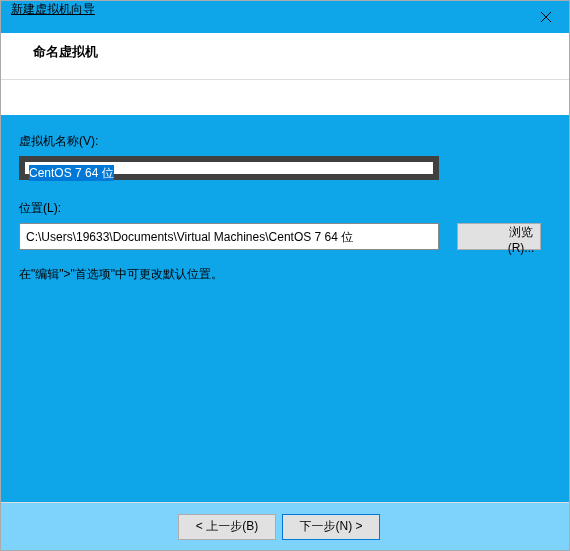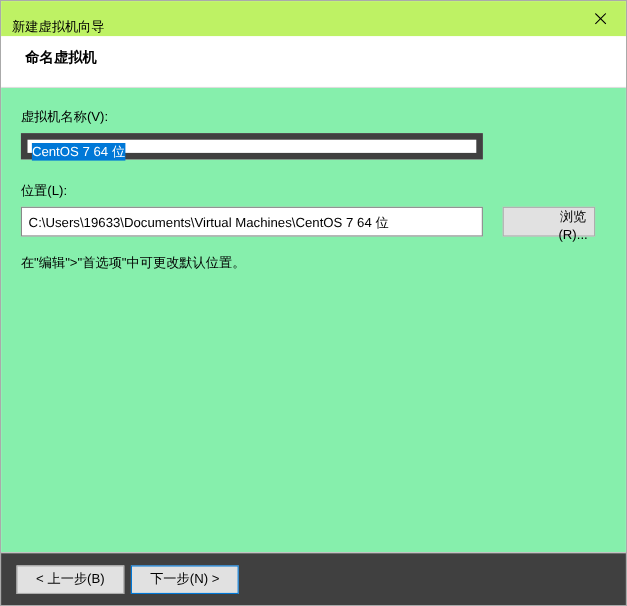--- a/index.html
+++ b/index.html
@@ -8,47 +8,49 @@
       font-size: 12px;
       background: #fff;
       width: 570px;
       height: 551px;
       border: 1px solid #aaa;
       display: flex;
       flex-direction: column;
     }
     .titlebar {
       display: flex;
-      align-items: flex-end;
+      align-items: flex-start;
       justify-content: space-between;
       height: 32px;
       padding: 0 0 0 10px;
-      background: #bef264;
+      background: #0ea5e9;
+      text-decoration: underline;
     }
     .titlebar .title { font-size: 12px; }
     .titlebar .close {
       width: 46px;
       height: 32px;
       display: flex;
       align-items: center;
       justify-content: center;
       cursor: pointer;
     }
     .titlebar .close svg { width: 10px; height: 10px; }
     .header {
       padding: 10px 18px 14px 18px;
       background: #fff;
       border-bottom: 1px solid #ddd;
     }
-    .header .h1 { font-size: 13px; font-weight: bold; margin-left: 4px; margin-bottom: 4px; }
+    .header .h1 { font-size: 13px; font-weight: bold; margin-left: 14px; margin-bottom: 4px; }
     .header .sub { font-size: 12px; margin-left: 34px; }
     .content {
       flex: 1;
-      background: #86efac;
+      background: #0ea5e9;
       padding: 18px 18px 10px 18px;
+      margin-top: 35px;
     }
     .field-label { font-size: 12px; margin-bottom: 6px; }
     .vm-name {
       width: 420px;
       height: 24px;
       border: 6px solid #404040;
       background: #fff;
       padding: 0 4px;
       font-size: 12px;
       line-height: 22px;
@@ -78,25 +80,25 @@
       border: 1px solid #adadad;
       background: #e1e1e1;
       font-size: 12px;
       cursor: pointer;
       padding-left: 44px;
     }
     .note { font-size: 12px; margin-top: 16px; }
     .spacer1 { height: 20px; }
     .footer {
       border-top: 1px solid #ddd;
-      background: #404040;
+      background: #7dd3fc;
       height: 48px;
       display: flex;
       align-items: center;
-      justify-content: flex-start;
+      justify-content: center;
       padding: 0 14px;
       gap: 6px;
     }
     .footer button {
       height: 26px;
       min-width: 98px;
       padding: 0 10px;
       border: 1px solid #adadad;
       background: #e1e1e1;
       font-size: 12px;

